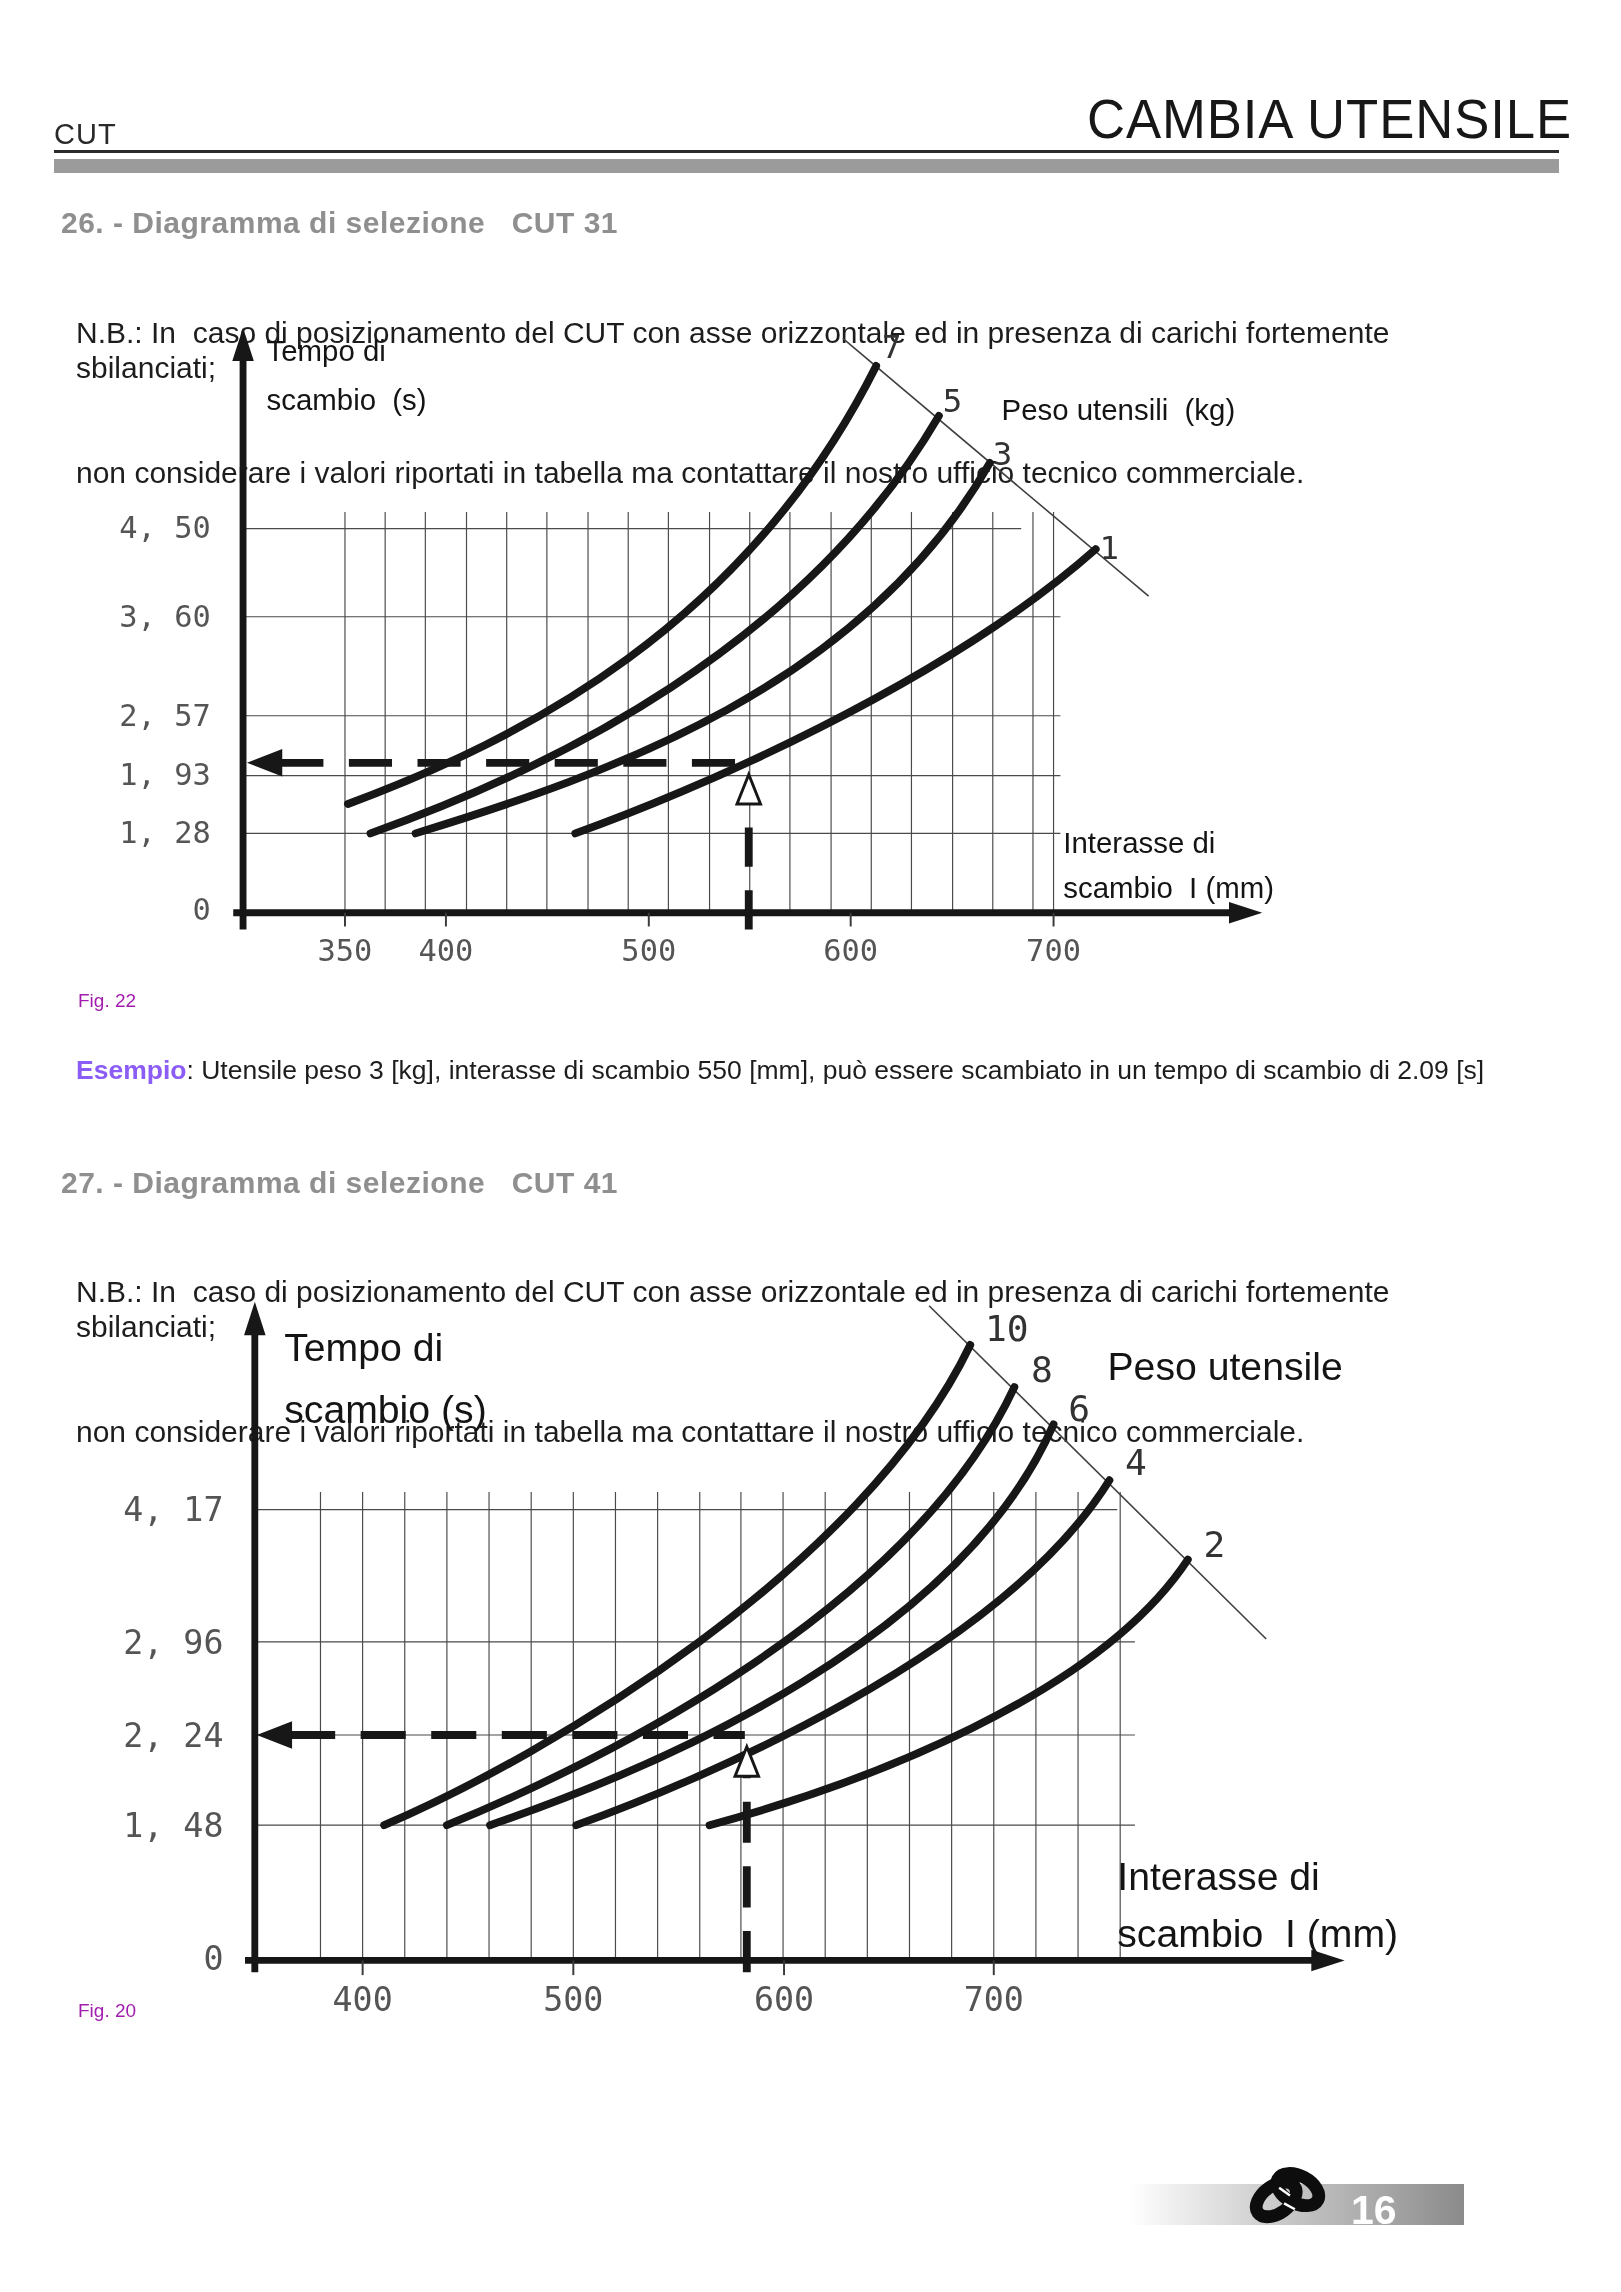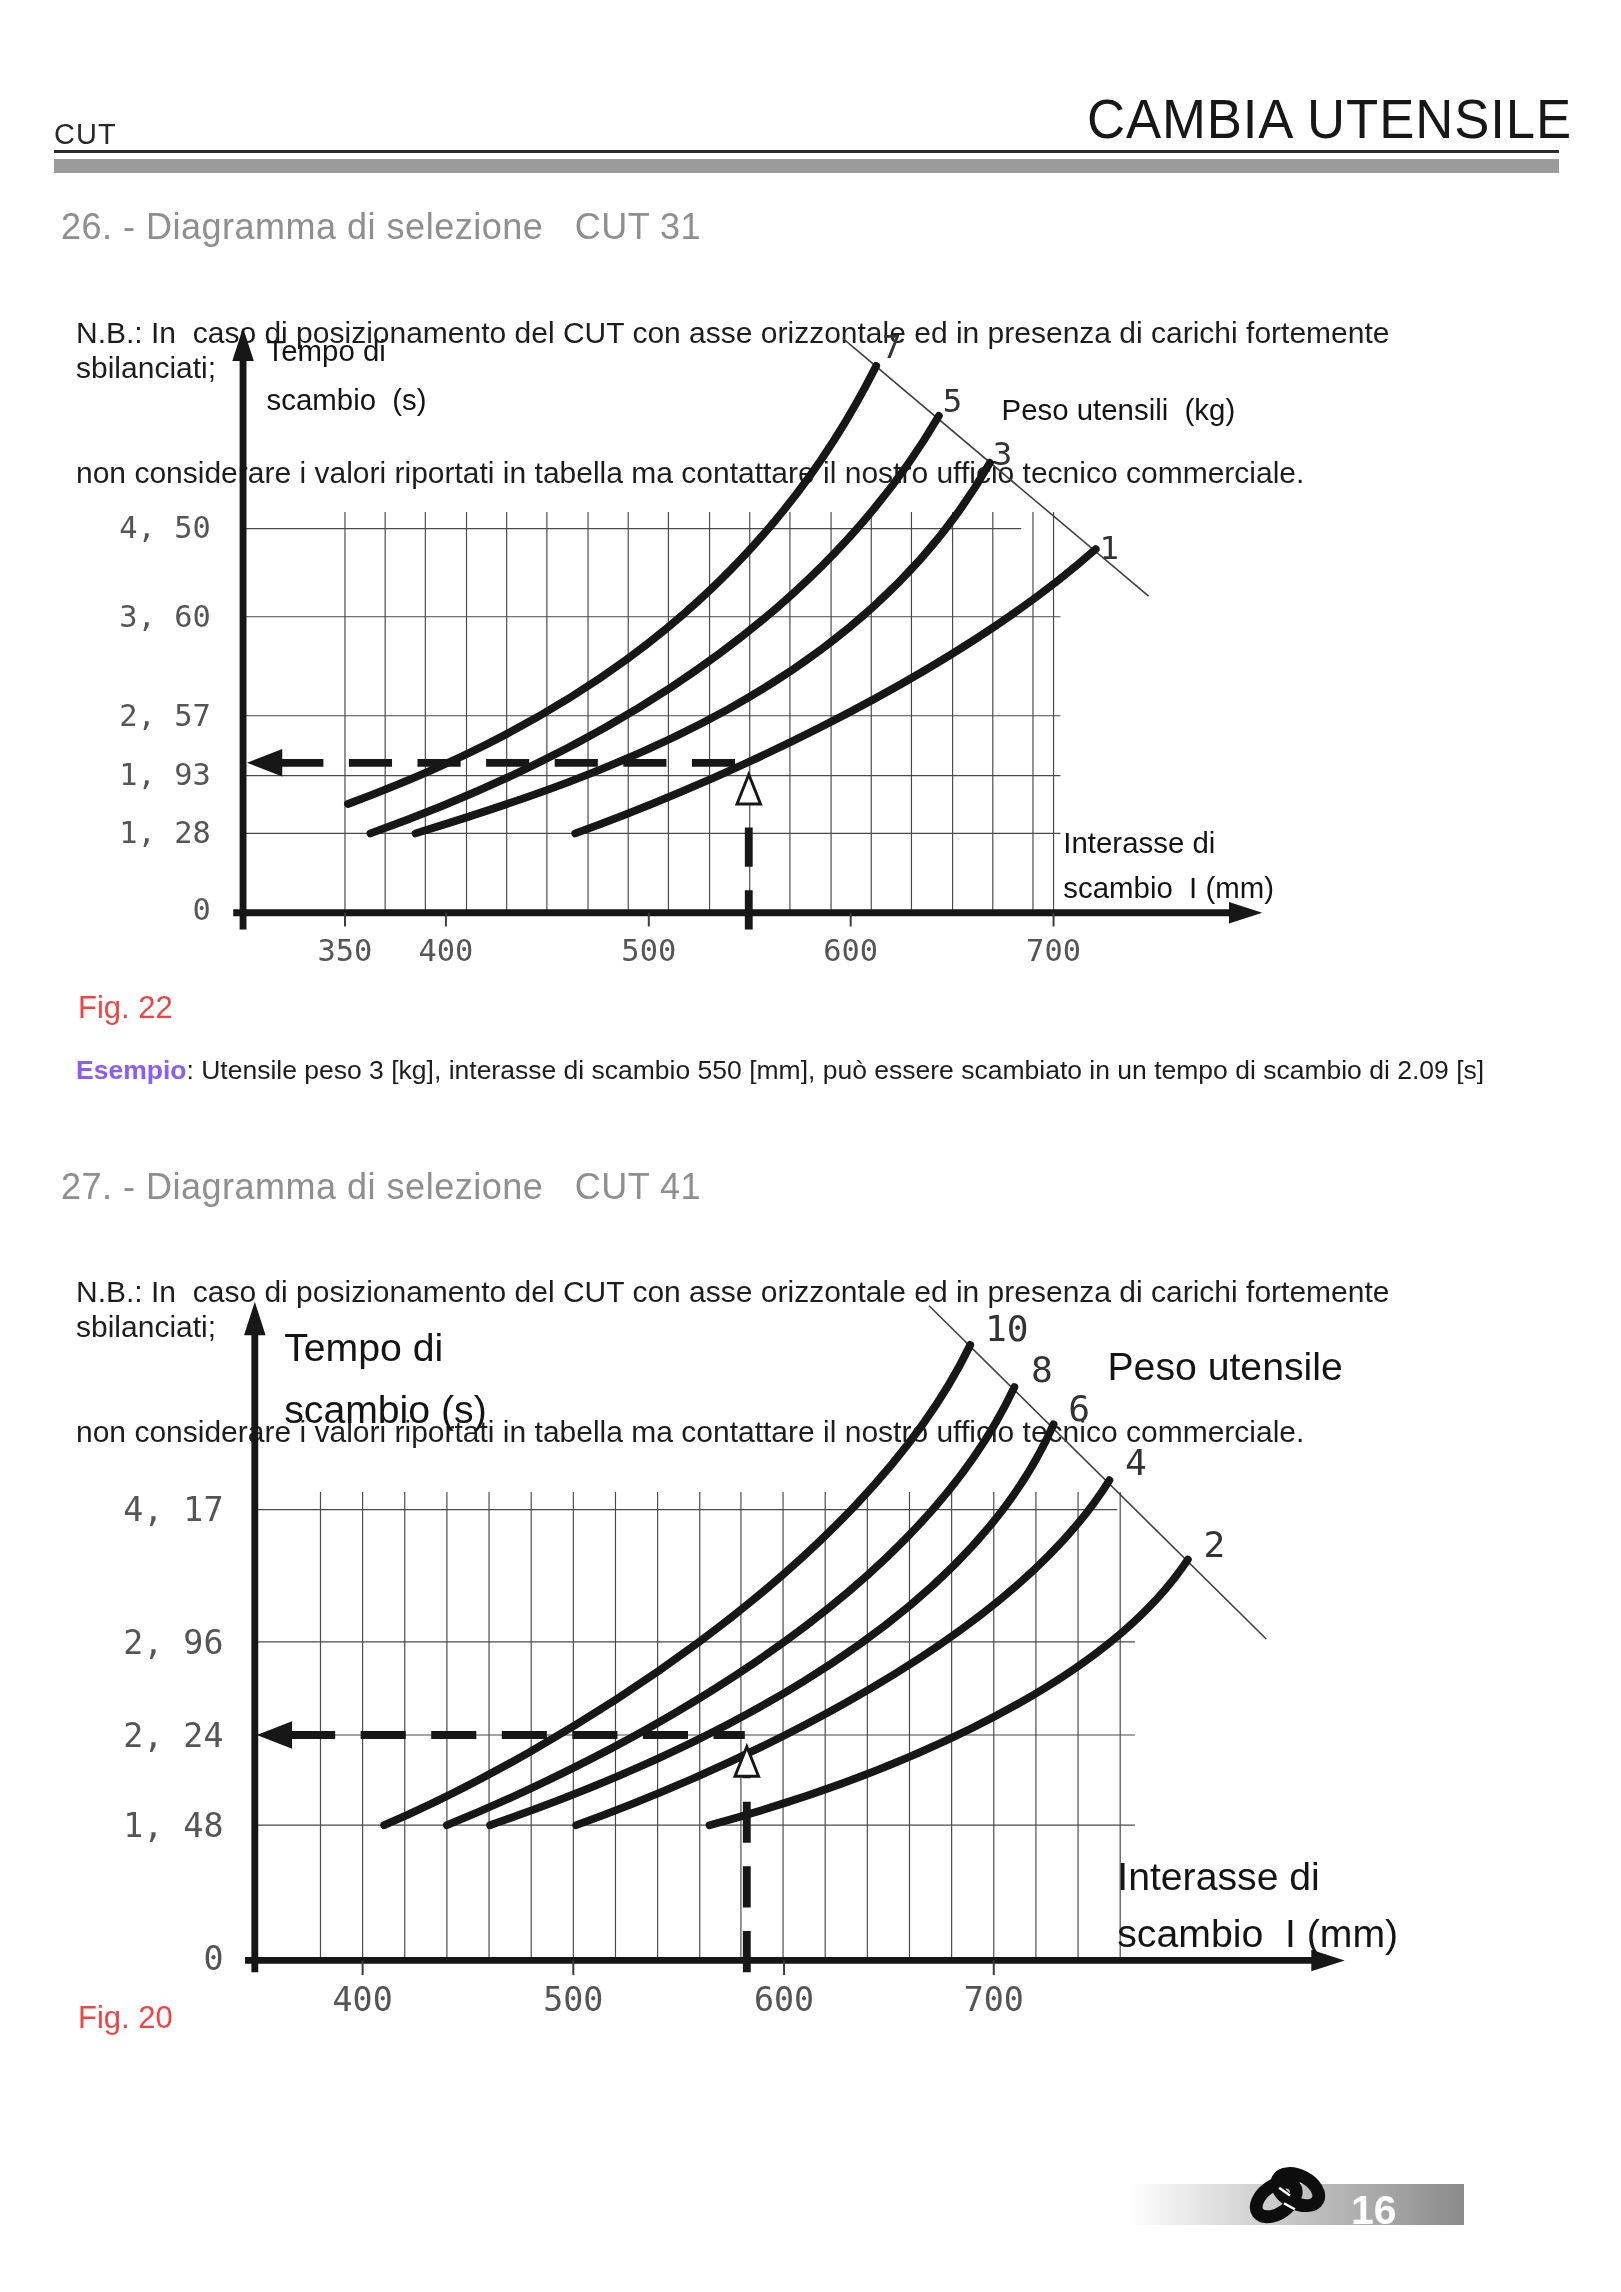--- a/index.html
+++ b/index.html
@@ -9,23 +9,23 @@
   .pre{white-space:pre-wrap;}
 
   
   .cut-code{left:54px;top:118px;font-size:29px;letter-spacing:1px;color:#2a2a2a;}
   .doc-title{right:49px;top:86px;font-size:56px;font-weight:400;color:#171717;
              transform:scaleX(.94);transform-origin:right center;letter-spacing:1px;}
   .header-rule{left:54px;top:150px;width:1505px;height:2.9px;background:#2b2b2b;}
   .header-bar{left:54px;top:159px;width:1505px;height:13.7px;background:#9b9b9b;}
 
   
-  .sec-heading{font-size:36px;font-weight:normal;color:#8f8f8f;letter-spacing:0.5px;}
+  .sec-heading{font-size:30px;font-weight:bold;color:#8f8f8f;letter-spacing:0.5px;}
   .nb{font-size:30px;line-height:35px;color:#1d1d1d;width:1451px;}
-  .fig-label{font-size:31px;color:#ef4444;}
+  .fig-label{font-size:19px;color:#a21caf;}
   .esempio{font-size:26.5px;line-height:36px;width:1449px;color:#1d1d1d;}
   .esempio b{color:#8b5cf6;}
 
   
   svg text{user-select:none;}
   .hgrid, .vgrid line{stroke:#4a4a4a;stroke-width:1.2px;}
   .diag{stroke:#3f3f3f;stroke-width:1.6px;}
   .axis{stroke:#161616;stroke-width:7px;}
   .axistick{stroke:#3a3a3a;stroke-width:2px;}
   .curve{fill:none;stroke:#171717;stroke-width:8px;stroke-linecap:round;}

